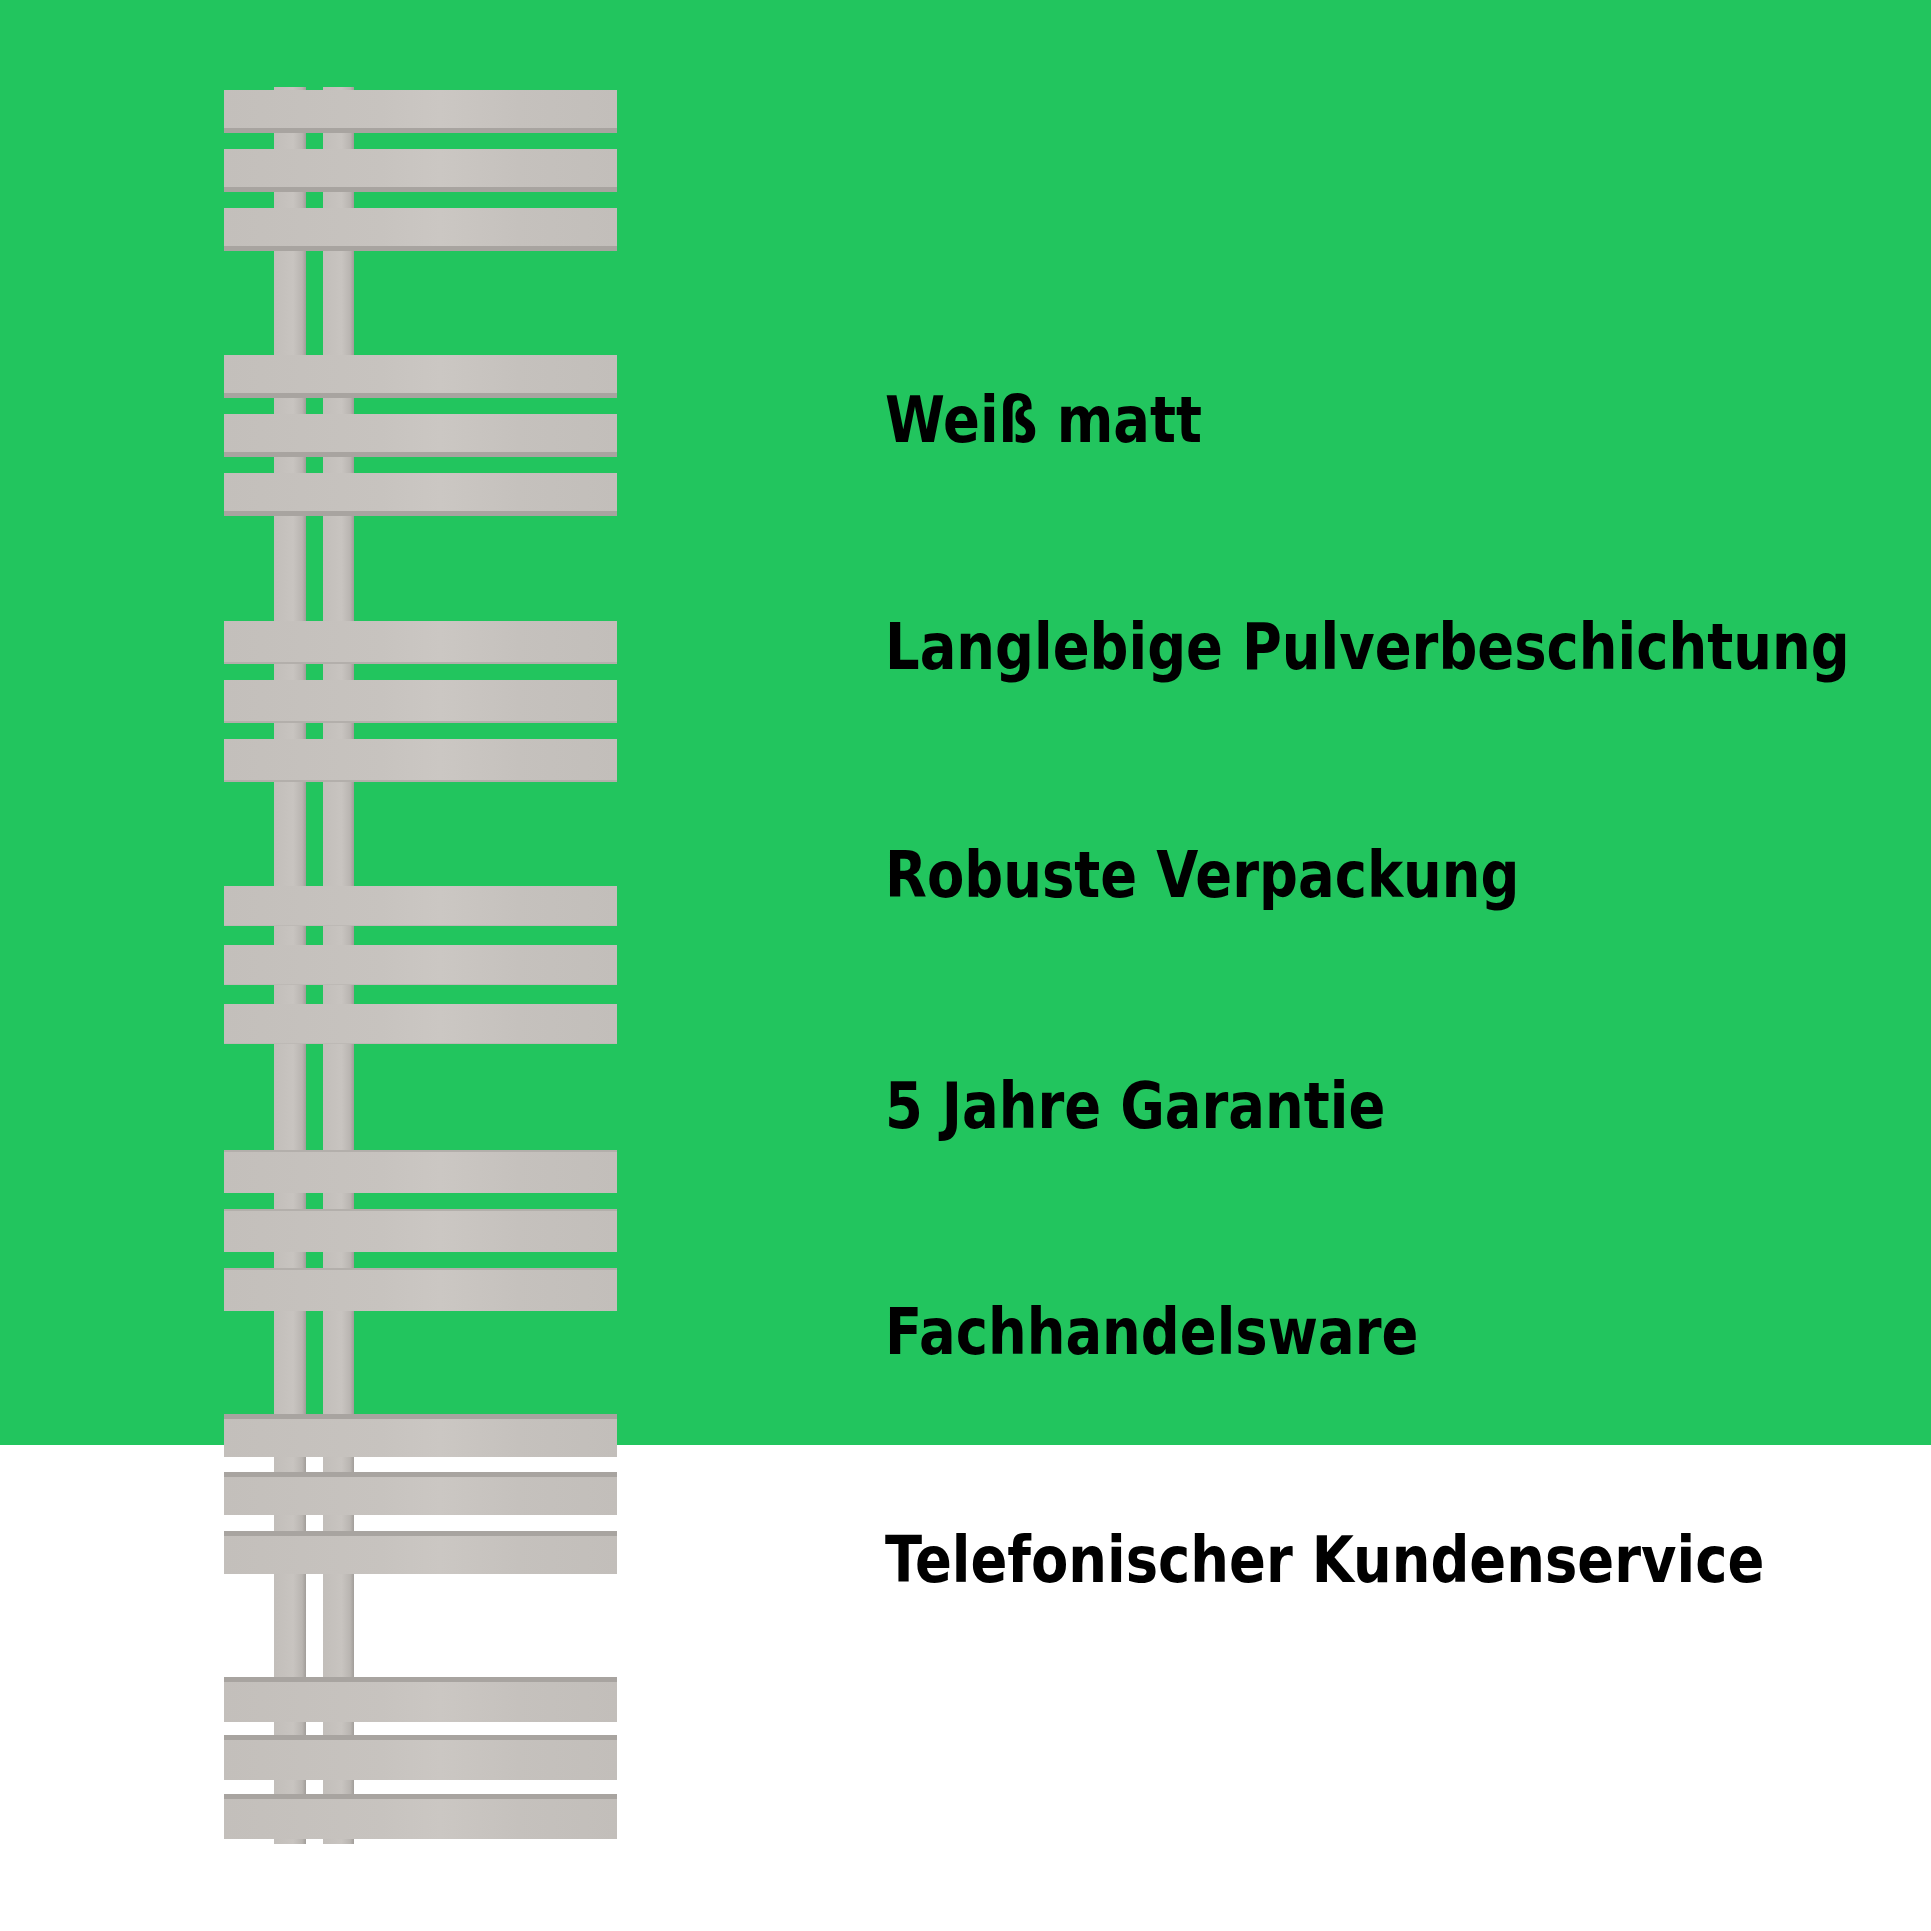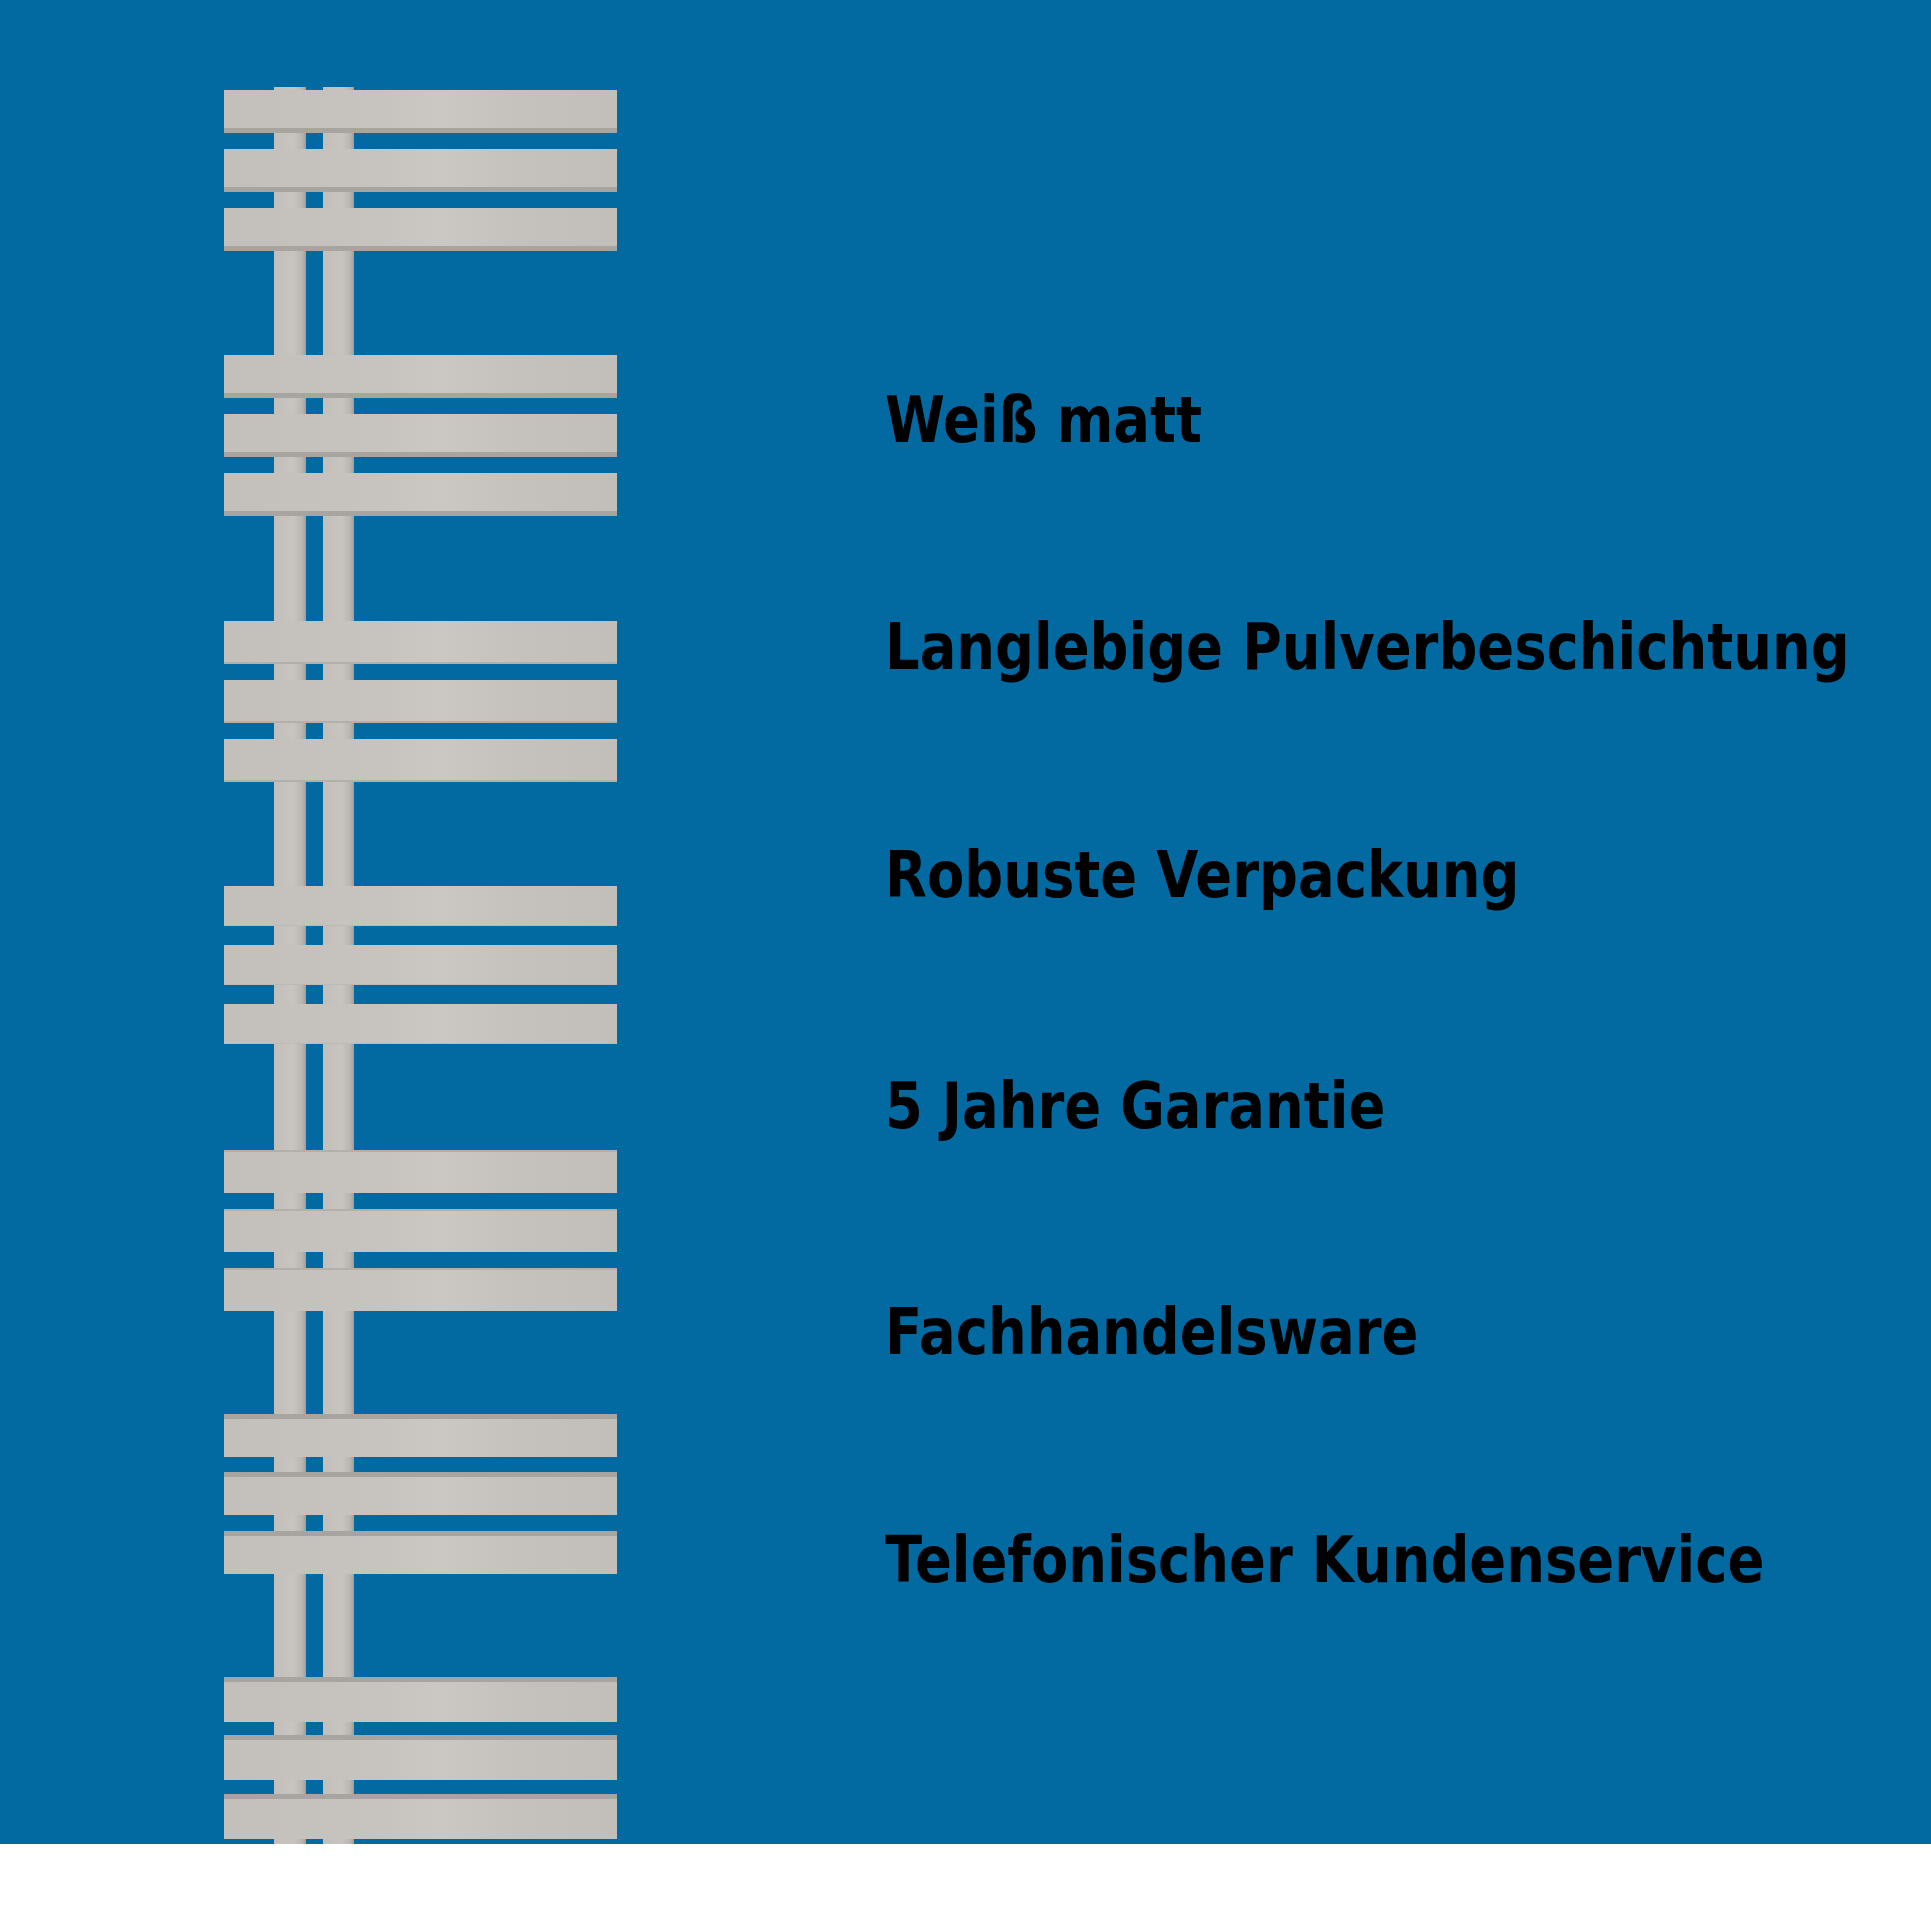--- a/index.html
+++ b/index.html
@@ -10,22 +10,22 @@
     body {
       width: 1931px;
       height: 1931px;
       position: relative;
       overflow: hidden;
       font-family: "DejaVu Sans", sans-serif;
     }
     .stage {
       position: absolute;
       left: 0; top: 0;
-      width: 1931px; height: 1844px;
-      background: #0369a1;
+      width: 1931px; height: 1445px;
+      background: #22c55e;
       text-decoration: underline;
     }
     
     .radiator {
       position: absolute;
       left: 0; top: 0;
       width: 676px; height: 1931px;
     }
     .tube {
       position: absolute;

